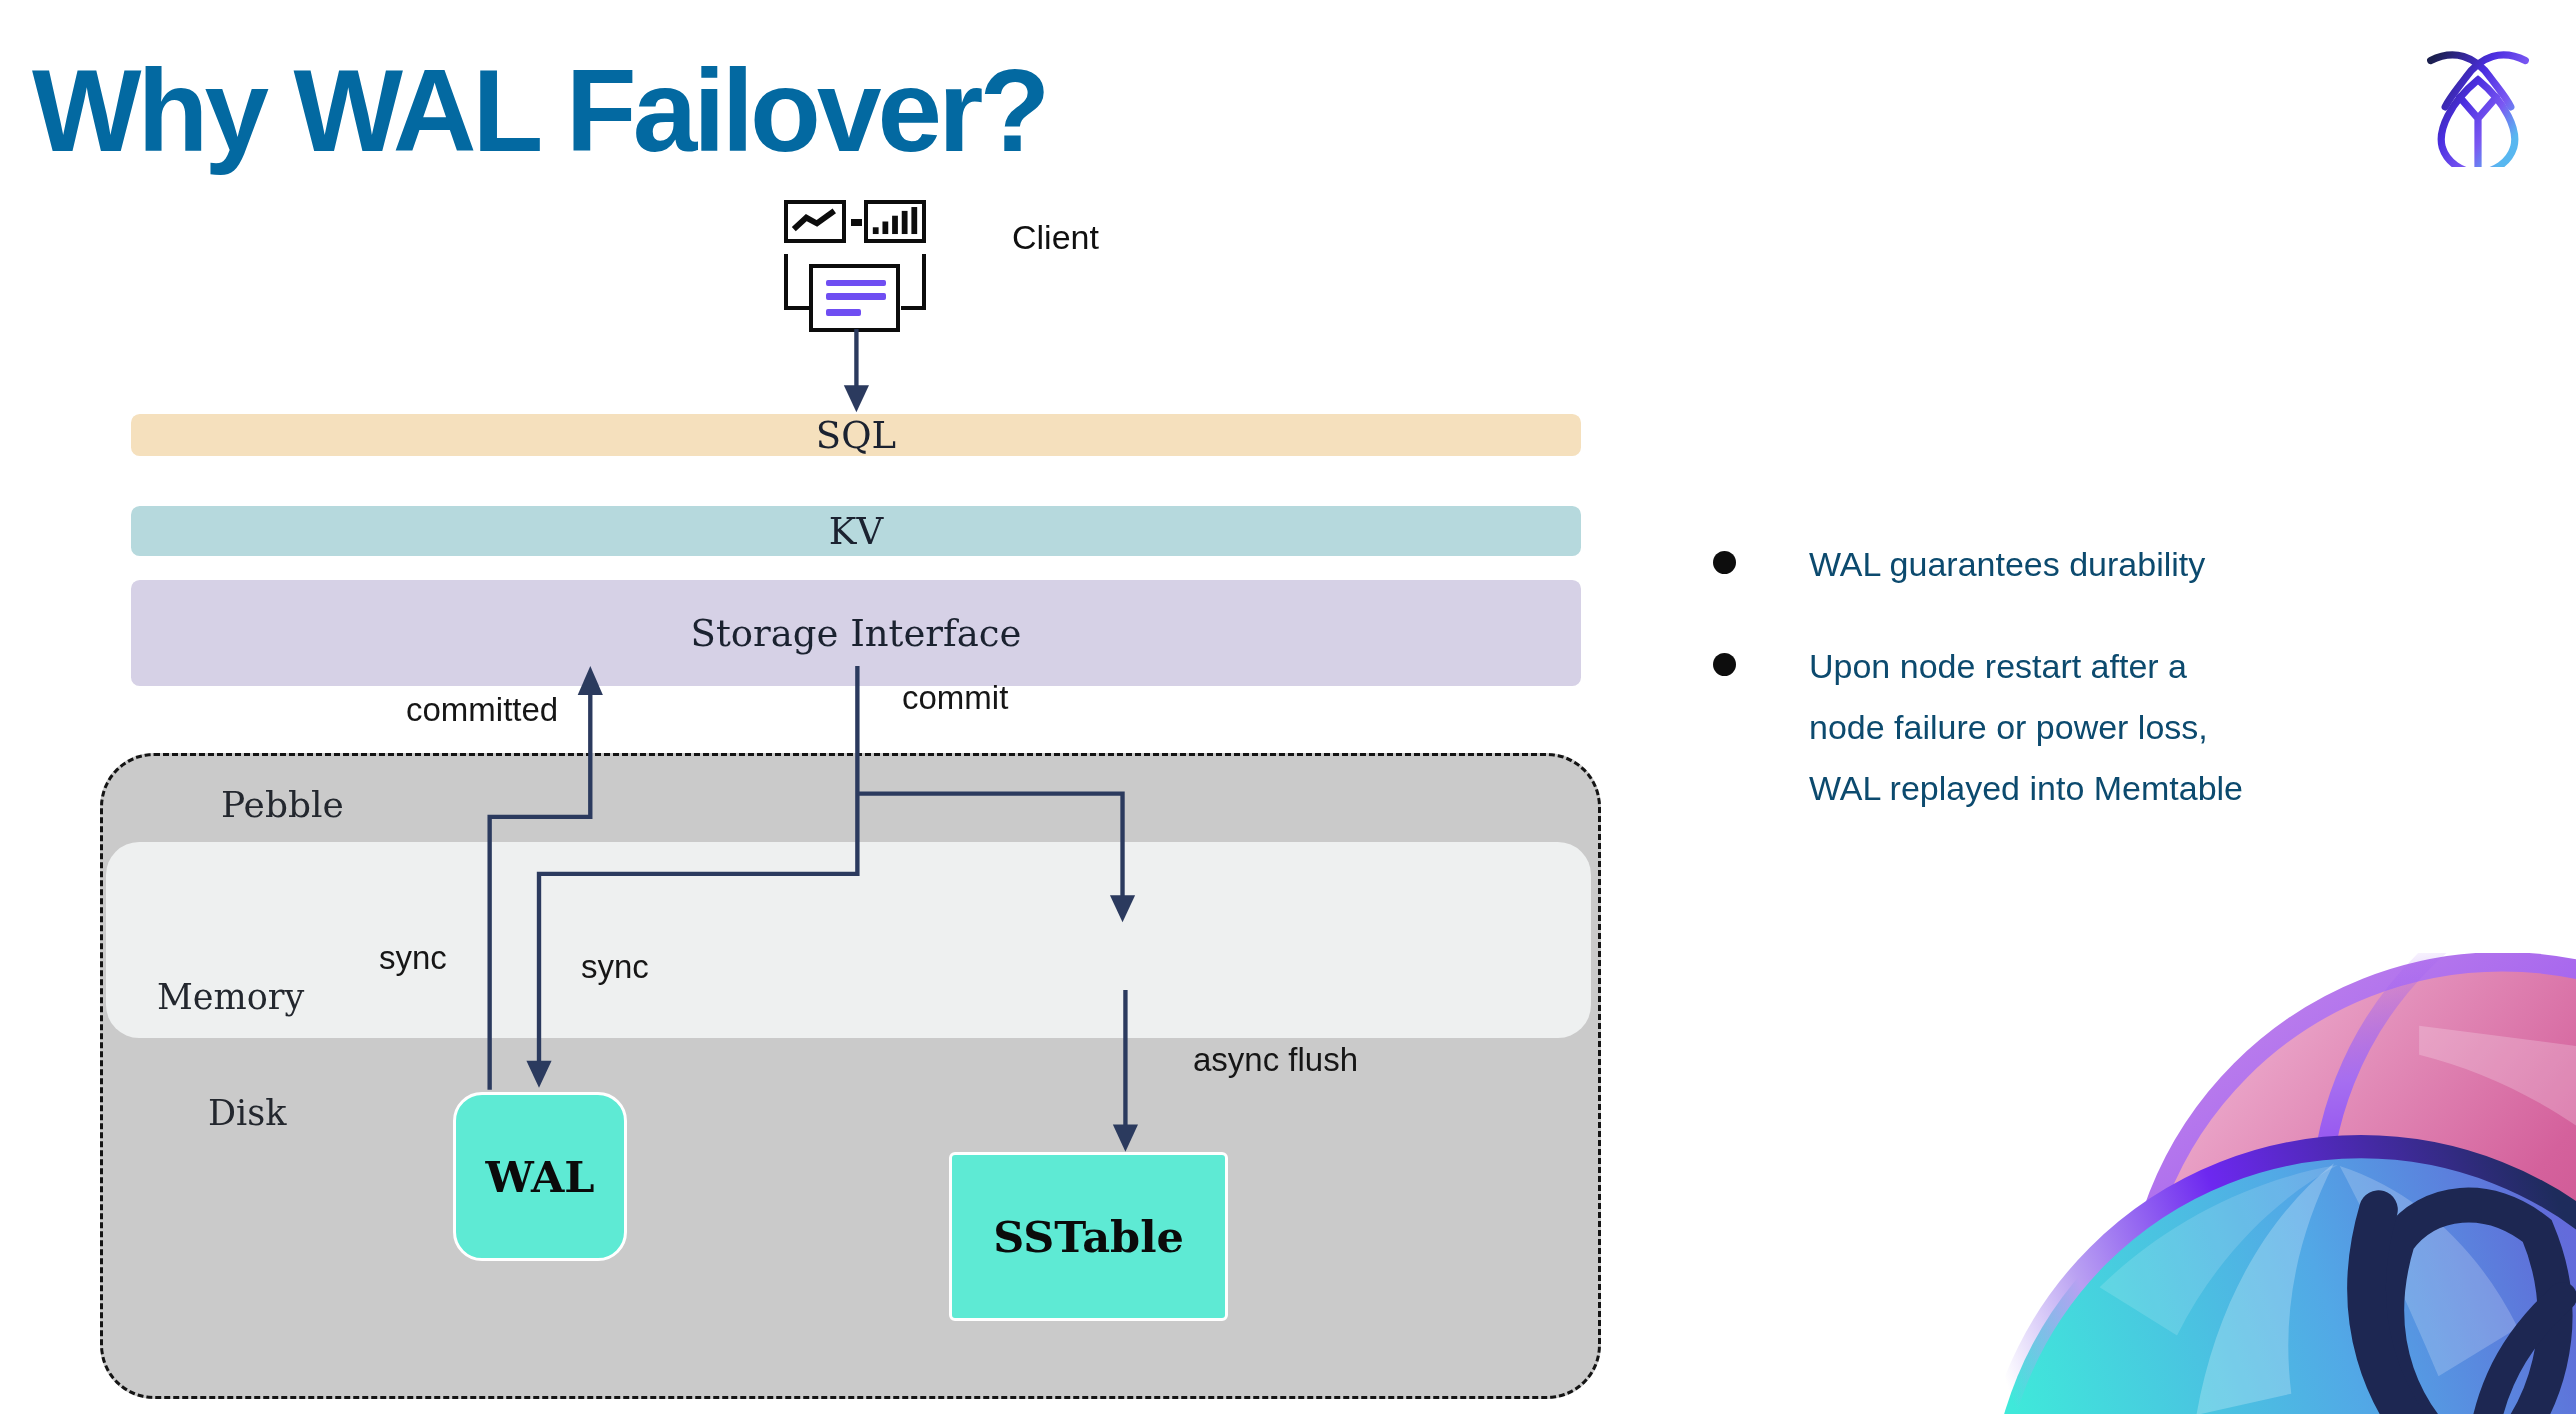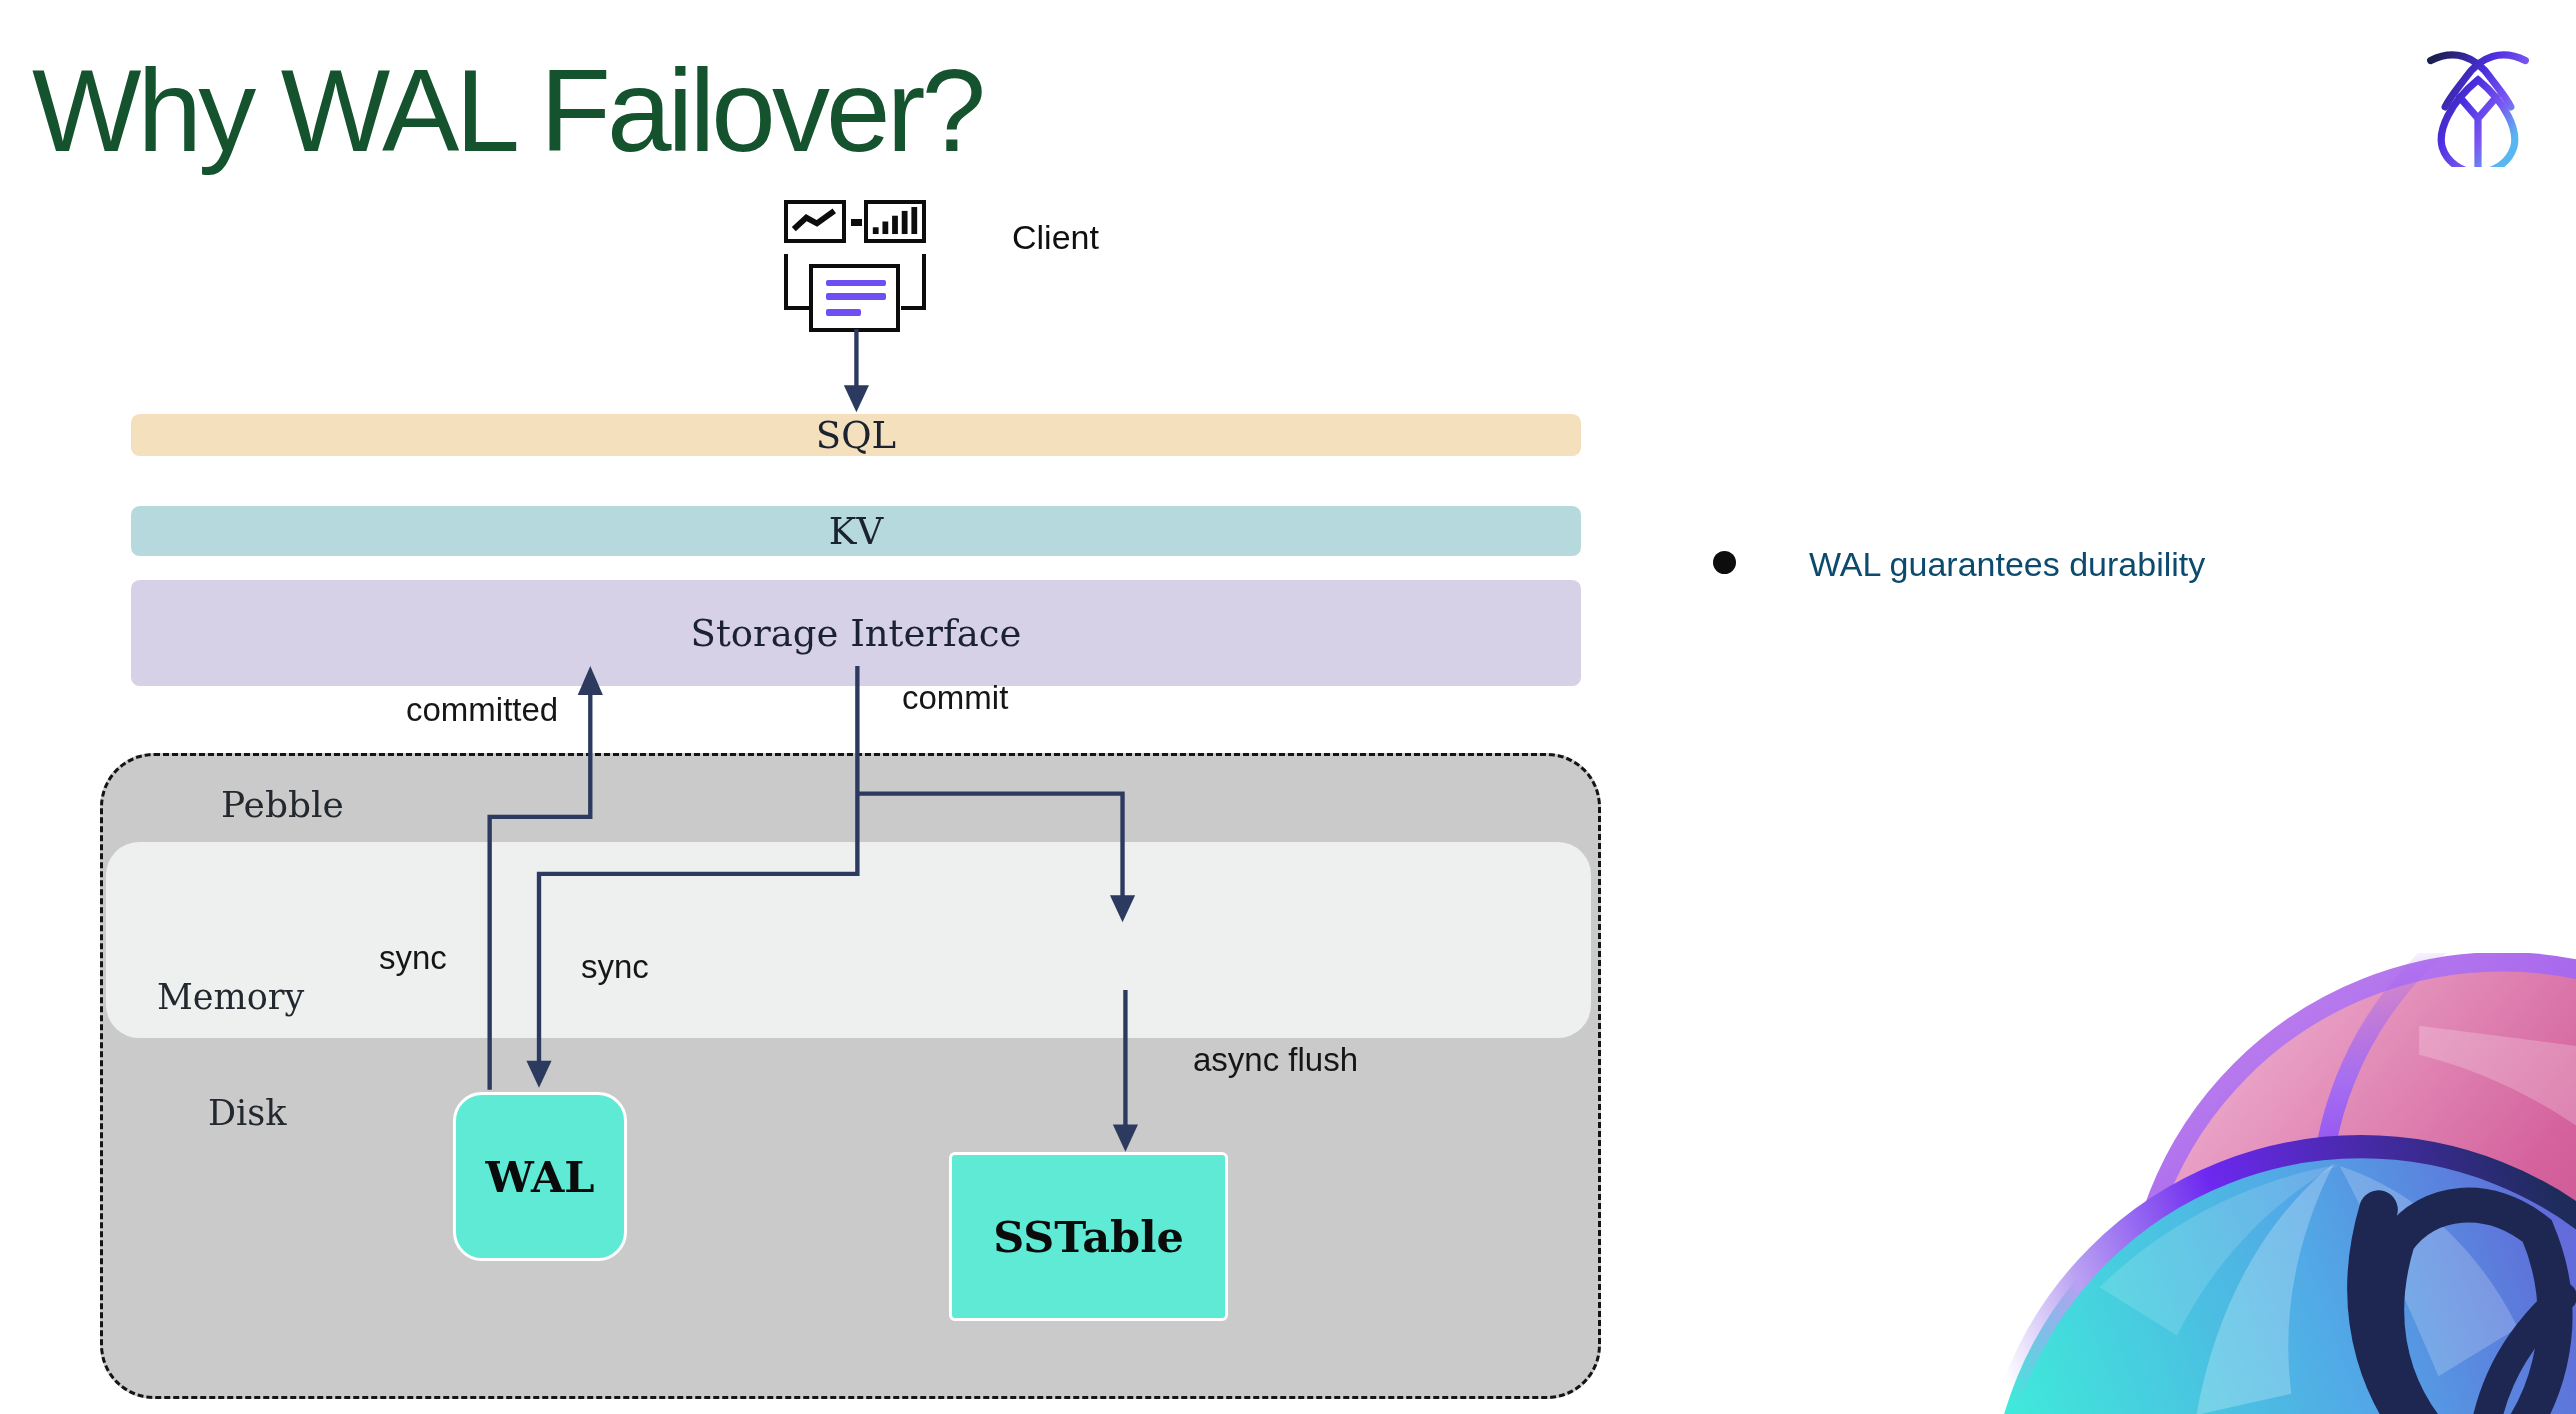--- a/index.html
+++ b/index.html
@@ -4,22 +4,22 @@
 <style>
   html,body{margin:0;padding:0;background:#ffffff;}
   .slide{
     position:relative;width:2576px;height:1415px;background:#ffffff;
     overflow:hidden;font-family:"Liberation Sans",sans-serif;color:#111;
   }
   .abs{position:absolute;}
 
   
   .title{
-    left:32px;top:48px;font-size:116px;font-weight:normal;letter-spacing:-3.9px;
-    color:#14532d;line-height:1.1;font-family:"Liberation Sans",sans-serif;
+    left:32px;top:48px;font-size:116px;font-weight:bold;letter-spacing:-3.9px;
+    color:#0369a1;line-height:1.1;font-family:"Liberation Sans",sans-serif;
   }
 
   
   .mon{border:4.8px solid #0c0c0c;background:#fff;}
   .mon1{left:784px;top:200px;width:54px;height:35px;}
   .mondash{left:851px;top:219px;width:10.6px;height:6.8px;background:#0c0c0c;}
   .mon2{left:864px;top:200px;width:54px;height:35px;}
   .brkL{left:784px;top:254px;width:21px;height:52px;border-left:4.8px solid #0c0c0c;border-bottom:4.8px solid #0c0c0c;}
   .brkR{left:901px;top:254px;width:21px;height:52px;border-right:4.8px solid #0c0c0c;border-bottom:4.8px solid #0c0c0c;}
   .doc{left:809px;top:264px;width:83px;height:60px;border:4.8px solid #0c0c0c;background:#fff;}
@@ -165,20 +165,25 @@
     </g>
   </svg>
 
   <div class="abs node node-wal">WAL</div>
   <div class="abs node node-sstable">SSTable</div>
 
   <ul class="abs bullets">
     <li>
       <span class="bl">WAL guarantees durability</span>
     </li>
+    <li>
+      <span class="bl">Upon node restart after a</span>
+      <span class="bl">node failure or power loss,</span>
+      <span class="bl">WAL replayed into Memtable</span>
+    </li>
   </ul>
 
   <svg class="abs art" width="612" height="462" viewBox="2030 985 632 477">
     <defs>
       <linearGradient id="gPink" x1="2280" y1="1000" x2="2900" y2="1500" gradientUnits="userSpaceOnUse">
         <stop offset="0" stop-color="#f0b7d4"></stop>
         <stop offset="0.5" stop-color="#d4619c"></stop>
         <stop offset="1" stop-color="#bd3f7d"></stop>
       </linearGradient>
       <linearGradient id="gPRing" x1="2300" y1="1000" x2="2600" y2="1400" gradientUnits="userSpaceOnUse">

